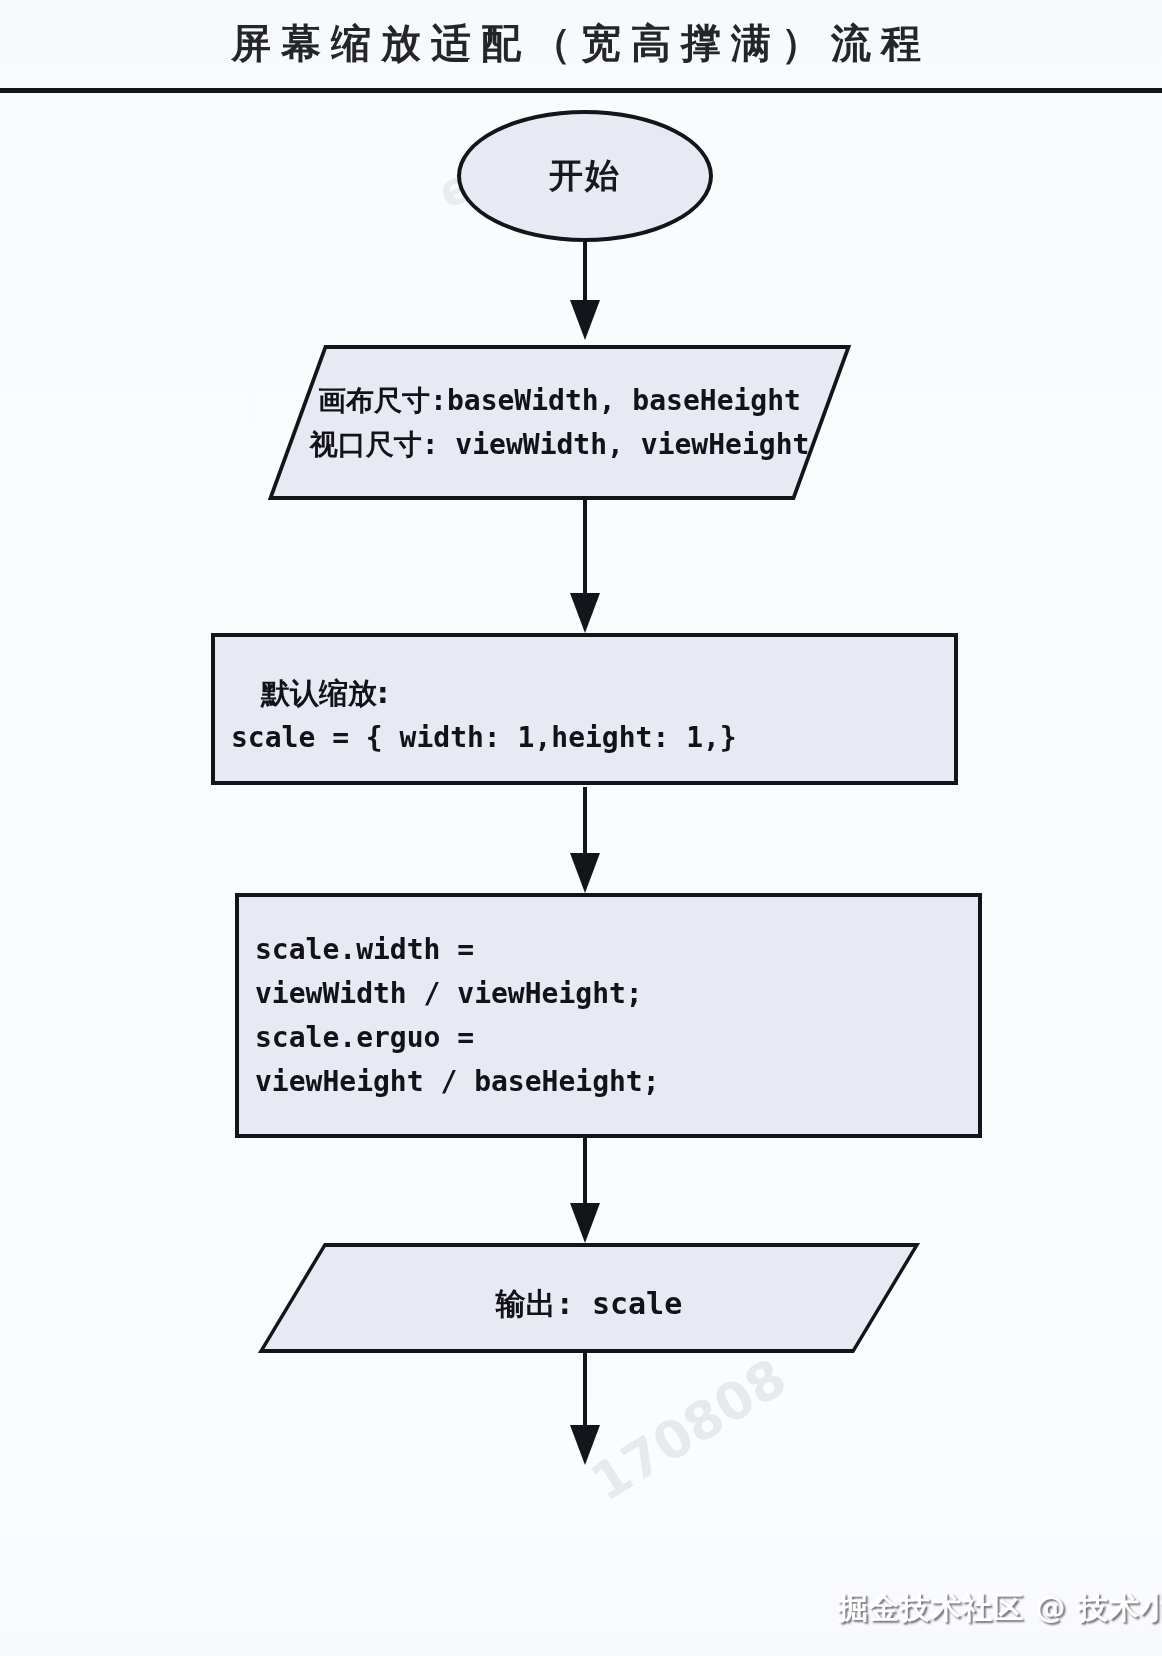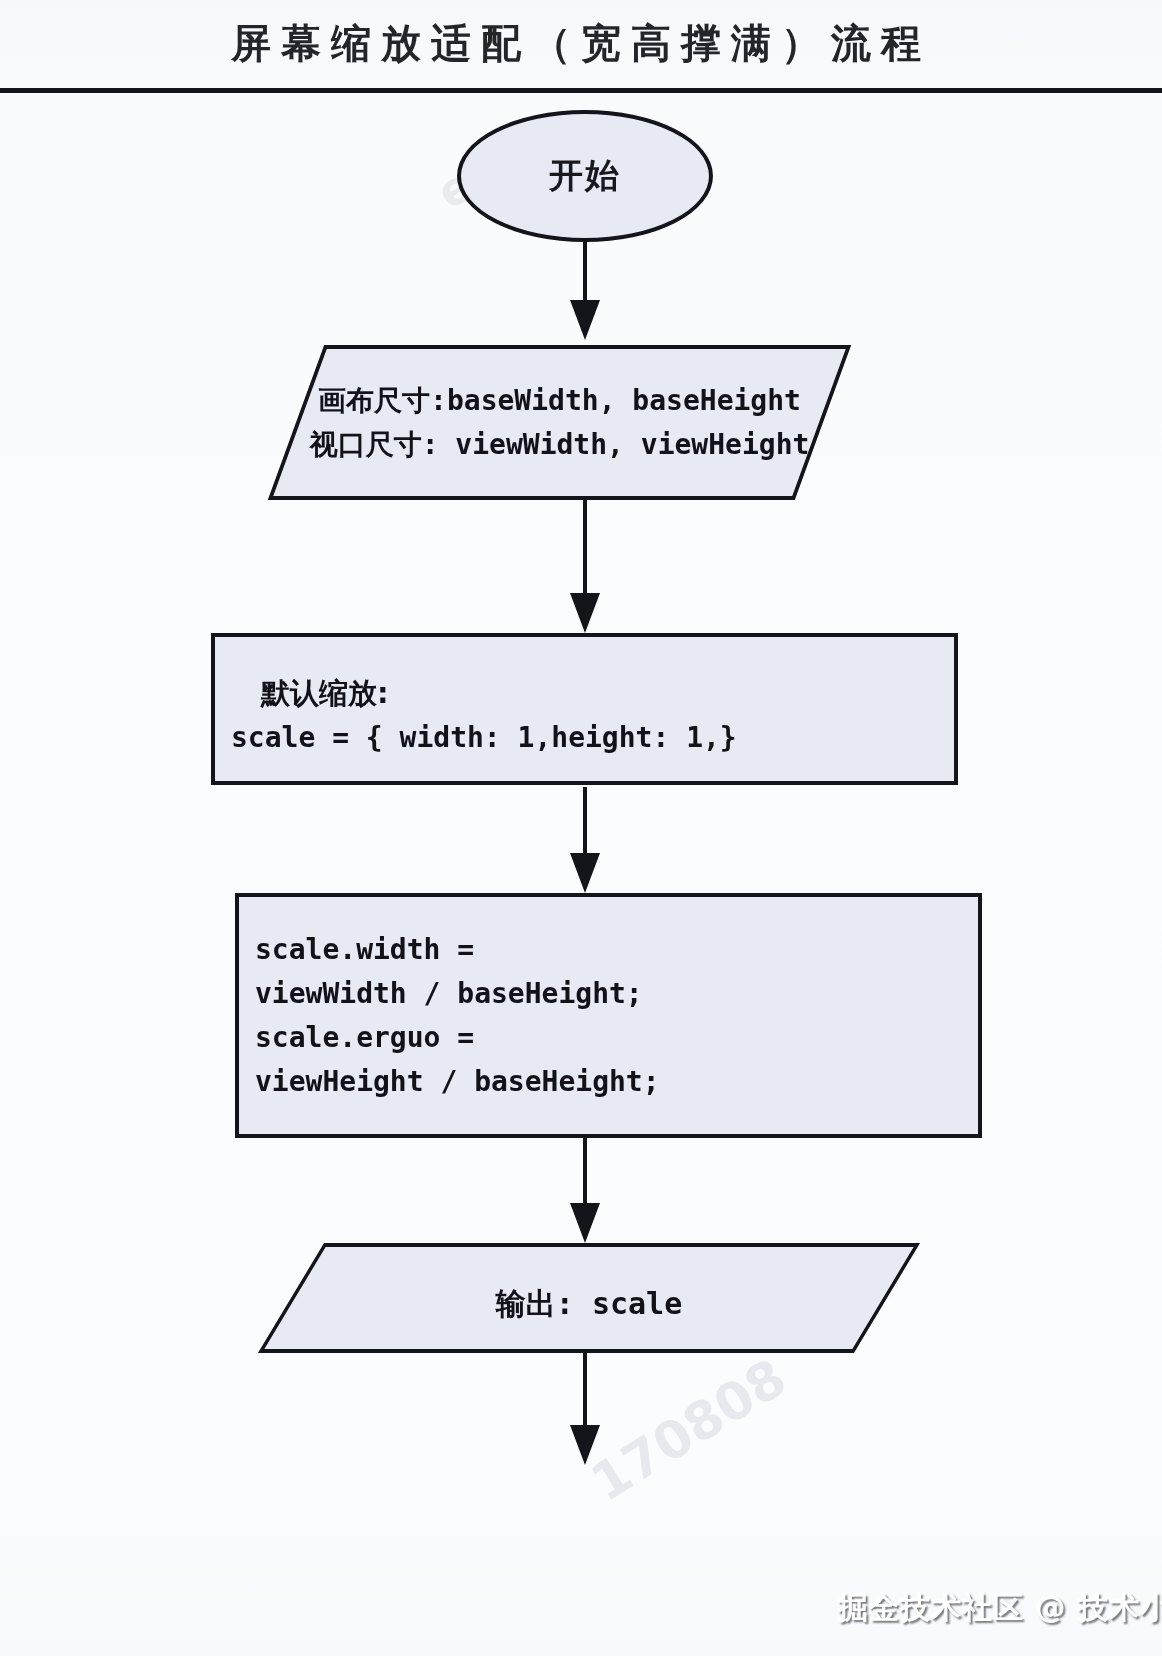--- a/index.html
+++ b/index.html
@@ -104,21 +104,21 @@
     <div class="code">scale = { width: 1,height: 1,}</div>
   </div>
 
   <div class="arrow a3">
     <div class="shaft"></div>
     <div class="head"></div>
   </div>
 
   <div class="node rect compute-node">
     <div class="code">scale.width =</div>
-    <div class="code">viewWidth / baseHeight;</div>
+    <div class="code">viewWidth / viewHeight;</div>
     <div class="code">scale.erguo =</div>
     <div class="code">viewHeight / baseHeight;</div>
   </div>
 
   <div class="arrow a4">
     <div class="shaft"></div>
     <div class="head"></div>
   </div>
 
   <div class="node para para2 output-node">

